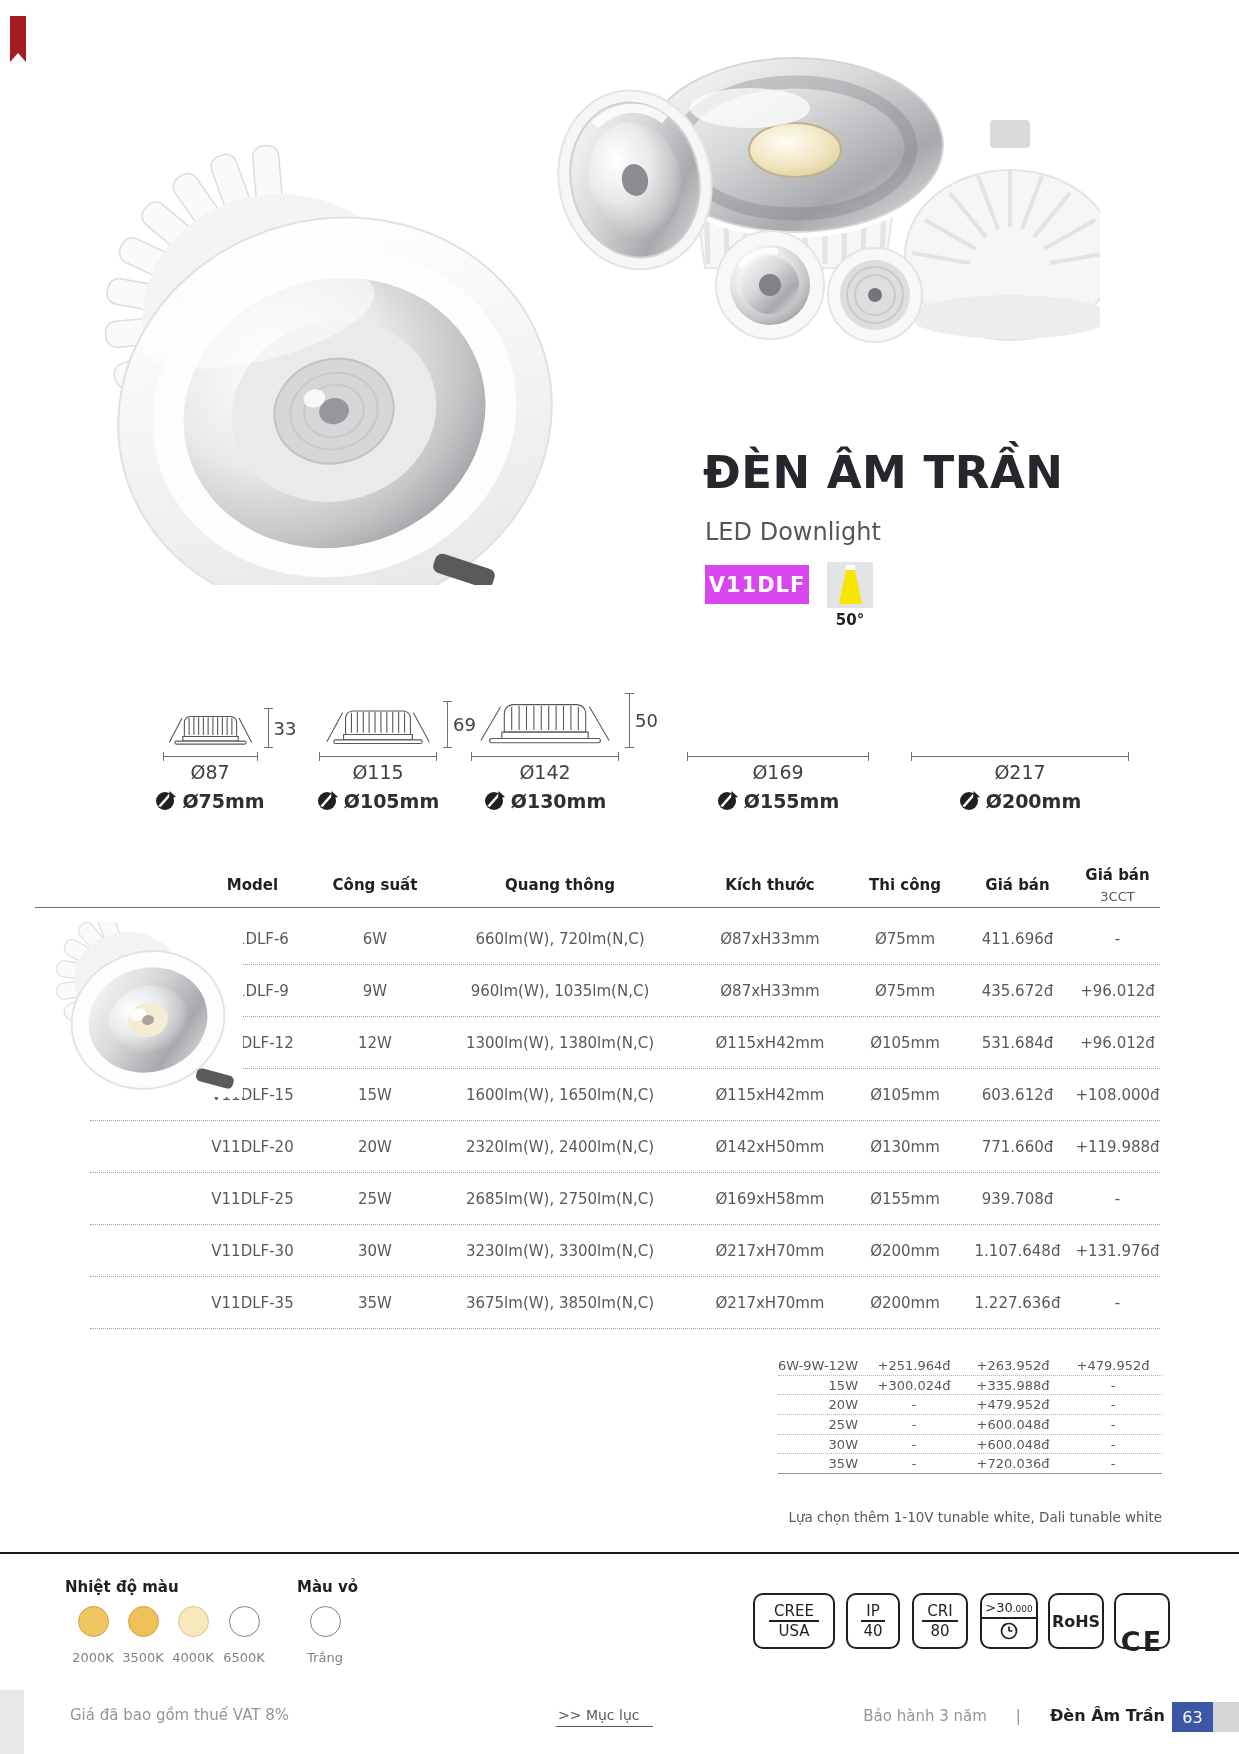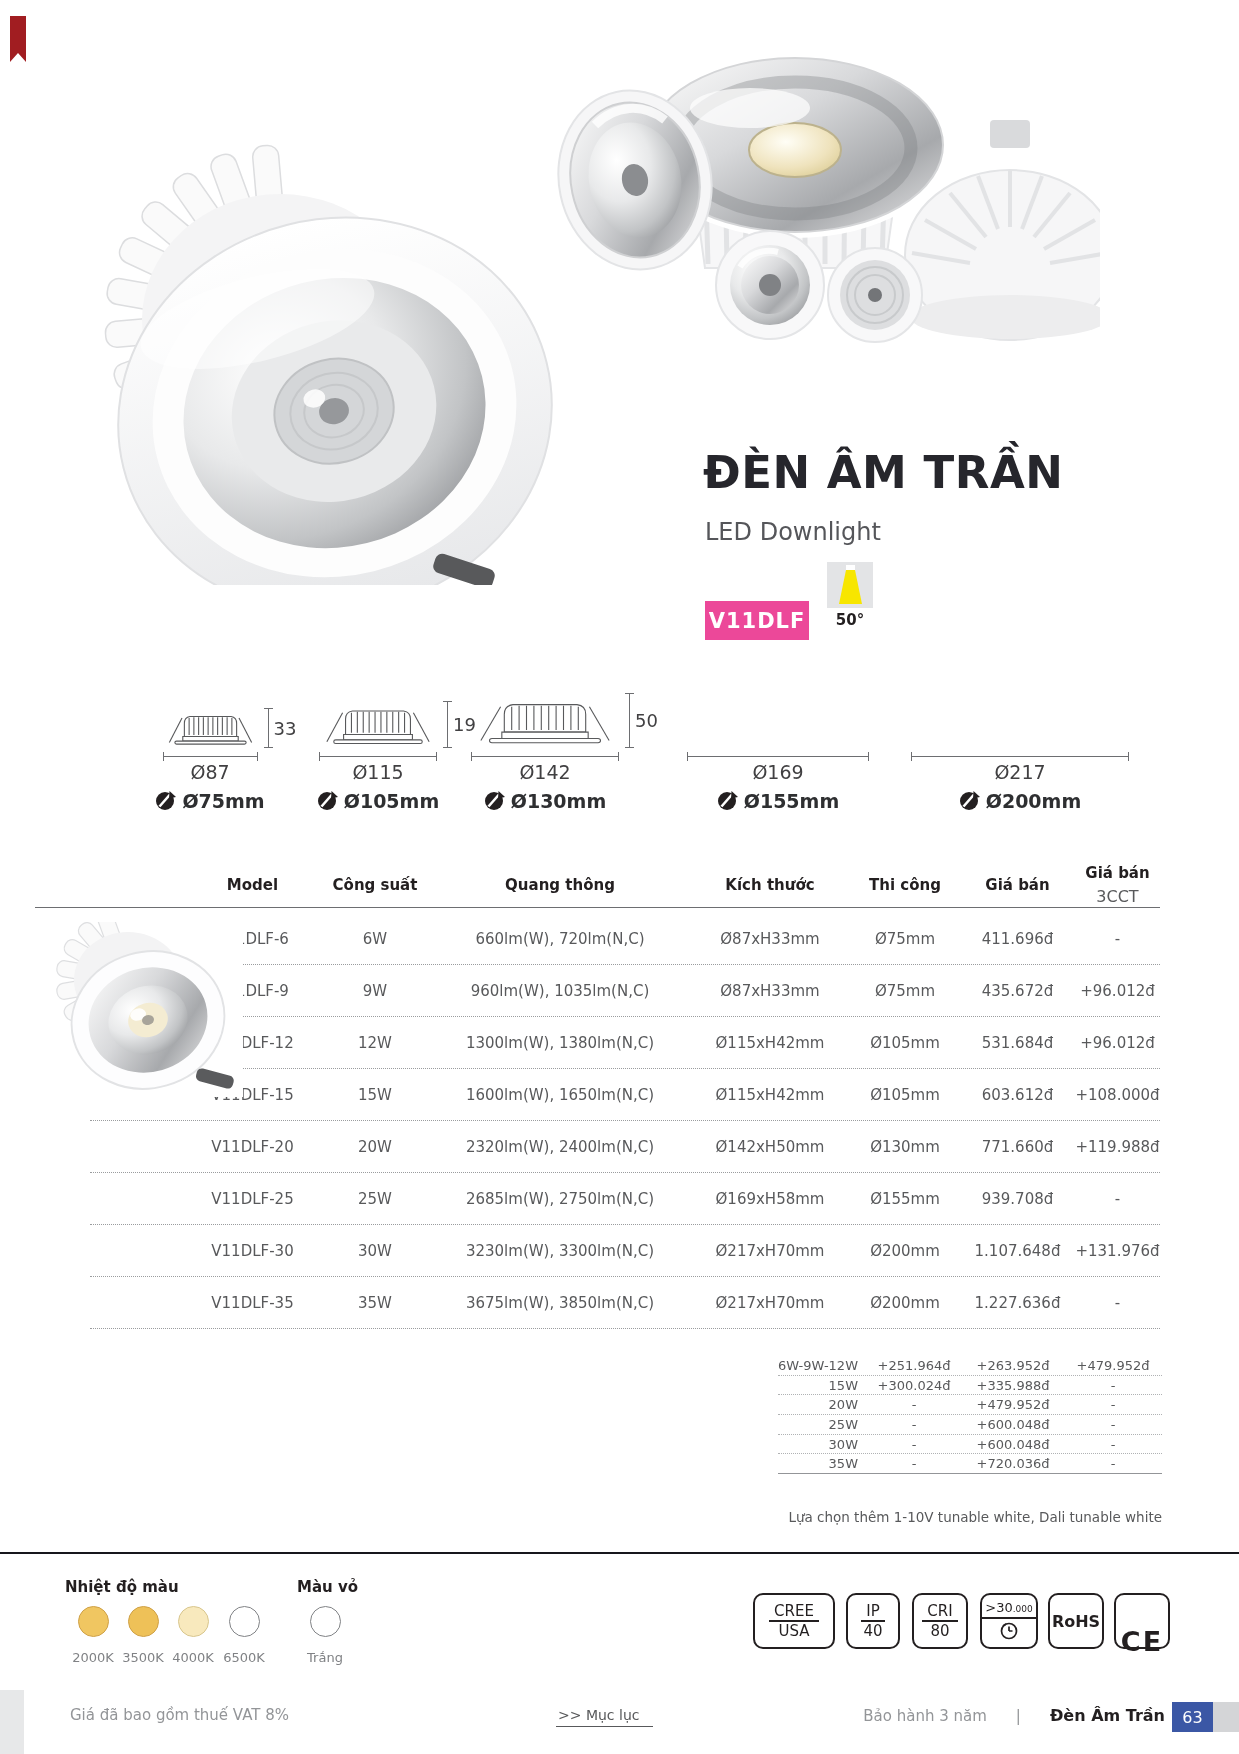--- a/index.html
+++ b/index.html
@@ -4,22 +4,22 @@
 <style>
   * { margin:0; padding:0; box-sizing:border-box; }
   html,body { background:#ffffff; }
   body { font-family:"DejaVu Sans","Liberation Sans",sans-serif; color:#231f20; }
   .page { position:relative; width:1239px; height:1754px; background:#fff; overflow:hidden; }
   .abs { position:absolute; }
 
   
   .page-title { left:703px; top:446px; font-size:45px; font-weight:800; letter-spacing:0.5px; color:#26262c; }
   .page-subtitle { left:705px; top:518px; font-size:24px; font-weight:400; color:#55565a; }
-  .model-badge { left:705px; top:565px; width:104px; height:39px; background:#ec4899; color:#fff;
-                 font-size:21px; font-weight:700; letter-spacing:1px; display:flex; align-items:center; justify-content:center;margin-top:36px; }
+  .model-badge { left:705px; top:565px; width:104px; height:39px; background:#d946ef; color:#fff;
+                 font-size:21px; font-weight:700; letter-spacing:1px; display:flex; align-items:center; justify-content:center; }
   .beam-icon { left:827px; top:562px; }
   .beam-label { left:822px; top:611px; width:56px; text-align:center; font-size:15px; font-weight:600; color:#231f20; }
 
   
   .diagram { position:absolute; bottom:942px; display:flex; flex-direction:column; align-items:center; }
   .draw-wrap { position:relative; }
   .fixsvg { display:block; }
   .vmarker { position:absolute; left:calc(100% + 10px); top:0; bottom:0; display:flex; align-items:center; gap:5px; }
   .vline { align-self:stretch; width:1px; background:#6d6e71; position:relative; }
   .vline::before, .vline::after { content:""; position:absolute; left:-4px; width:9px; height:1px; background:#6d6e71; }
@@ -29,21 +29,21 @@
   .wline::before, .wline::after { content:""; position:absolute; top:-4px; width:1px; height:9px; background:#6d6e71; }
   .wline::before { left:0; } .wline::after { right:0; }
   .dia-label { margin-top:4px; font-size:19px; color:#414042; }
   .cutout { margin-top:7px; display:flex; align-items:center; gap:6px; font-size:19px; font-weight:600; color:#2e2f31; }
 
   
   .spec-head { left:35px; top:862px; width:1125px; height:46px; display:grid;
                grid-template-columns:150px 135px 110px 260px 160px 110px 115px 85px;
                align-items:center; text-align:center; font-size:15px; font-weight:700; color:#231f20;
                border-bottom:1px solid #6d6e71; }
-  .spec-head .sub { display:block; font-size:16px; font-weight:400; color:#58595b; margin-top:5px; }
+  .spec-head .sub { display:block; font-size:13px; font-weight:400; color:#58595b; margin-top:5px; }
   .spec-rows { left:90px; top:913px; width:1070px; }
   .srow { display:grid; grid-template-columns:95px 135px 110px 260px 160px 110px 115px 85px;
           height:52px; align-items:center; text-align:center; font-size:15px; color:#58595b;
           border-bottom:1px dotted #9a9c9e; }
 
   
   .dim-table { left:778px; top:1356px; width:384px; font-size:13px; color:#58595b; }
   .dim-head { display:grid; grid-template-columns:88px 96px 102px 98px; height:27px; align-items:center;
               text-align:center; background:#e6e7e8; border-top:1px solid #c9cacc; border-bottom:1px solid #c9cacc; }
   .drow { display:grid; grid-template-columns:88px 96px 102px 98px; height:19.7px; align-items:center;
@@ -268,21 +268,21 @@
         <span>Ø75mm</span>
       </div>
   </div>
   <div class="diagram" style="left:303px;width:150px">
     <div class="draw-wrap">
       <svg class="fixsvg" width="118" height="47" viewBox="0 0 120 52" preserveAspectRatio="none">
           <use href="#fix"></use>
         </svg>
       <div class="vmarker">
           <i class="vline"></i>
-          <span class="vnum">19</span>
+          <span class="vnum">69</span>
         </div>
     </div>
     <div class="wline" style="width:118px"></div>
     <div class="dia-label">Ø115</div>
     <div class="cutout">
         <svg width="21" height="22">
           <use href="#cut-icon"></use>
         </svg>
         <span>Ø105mm</span>
       </div>

